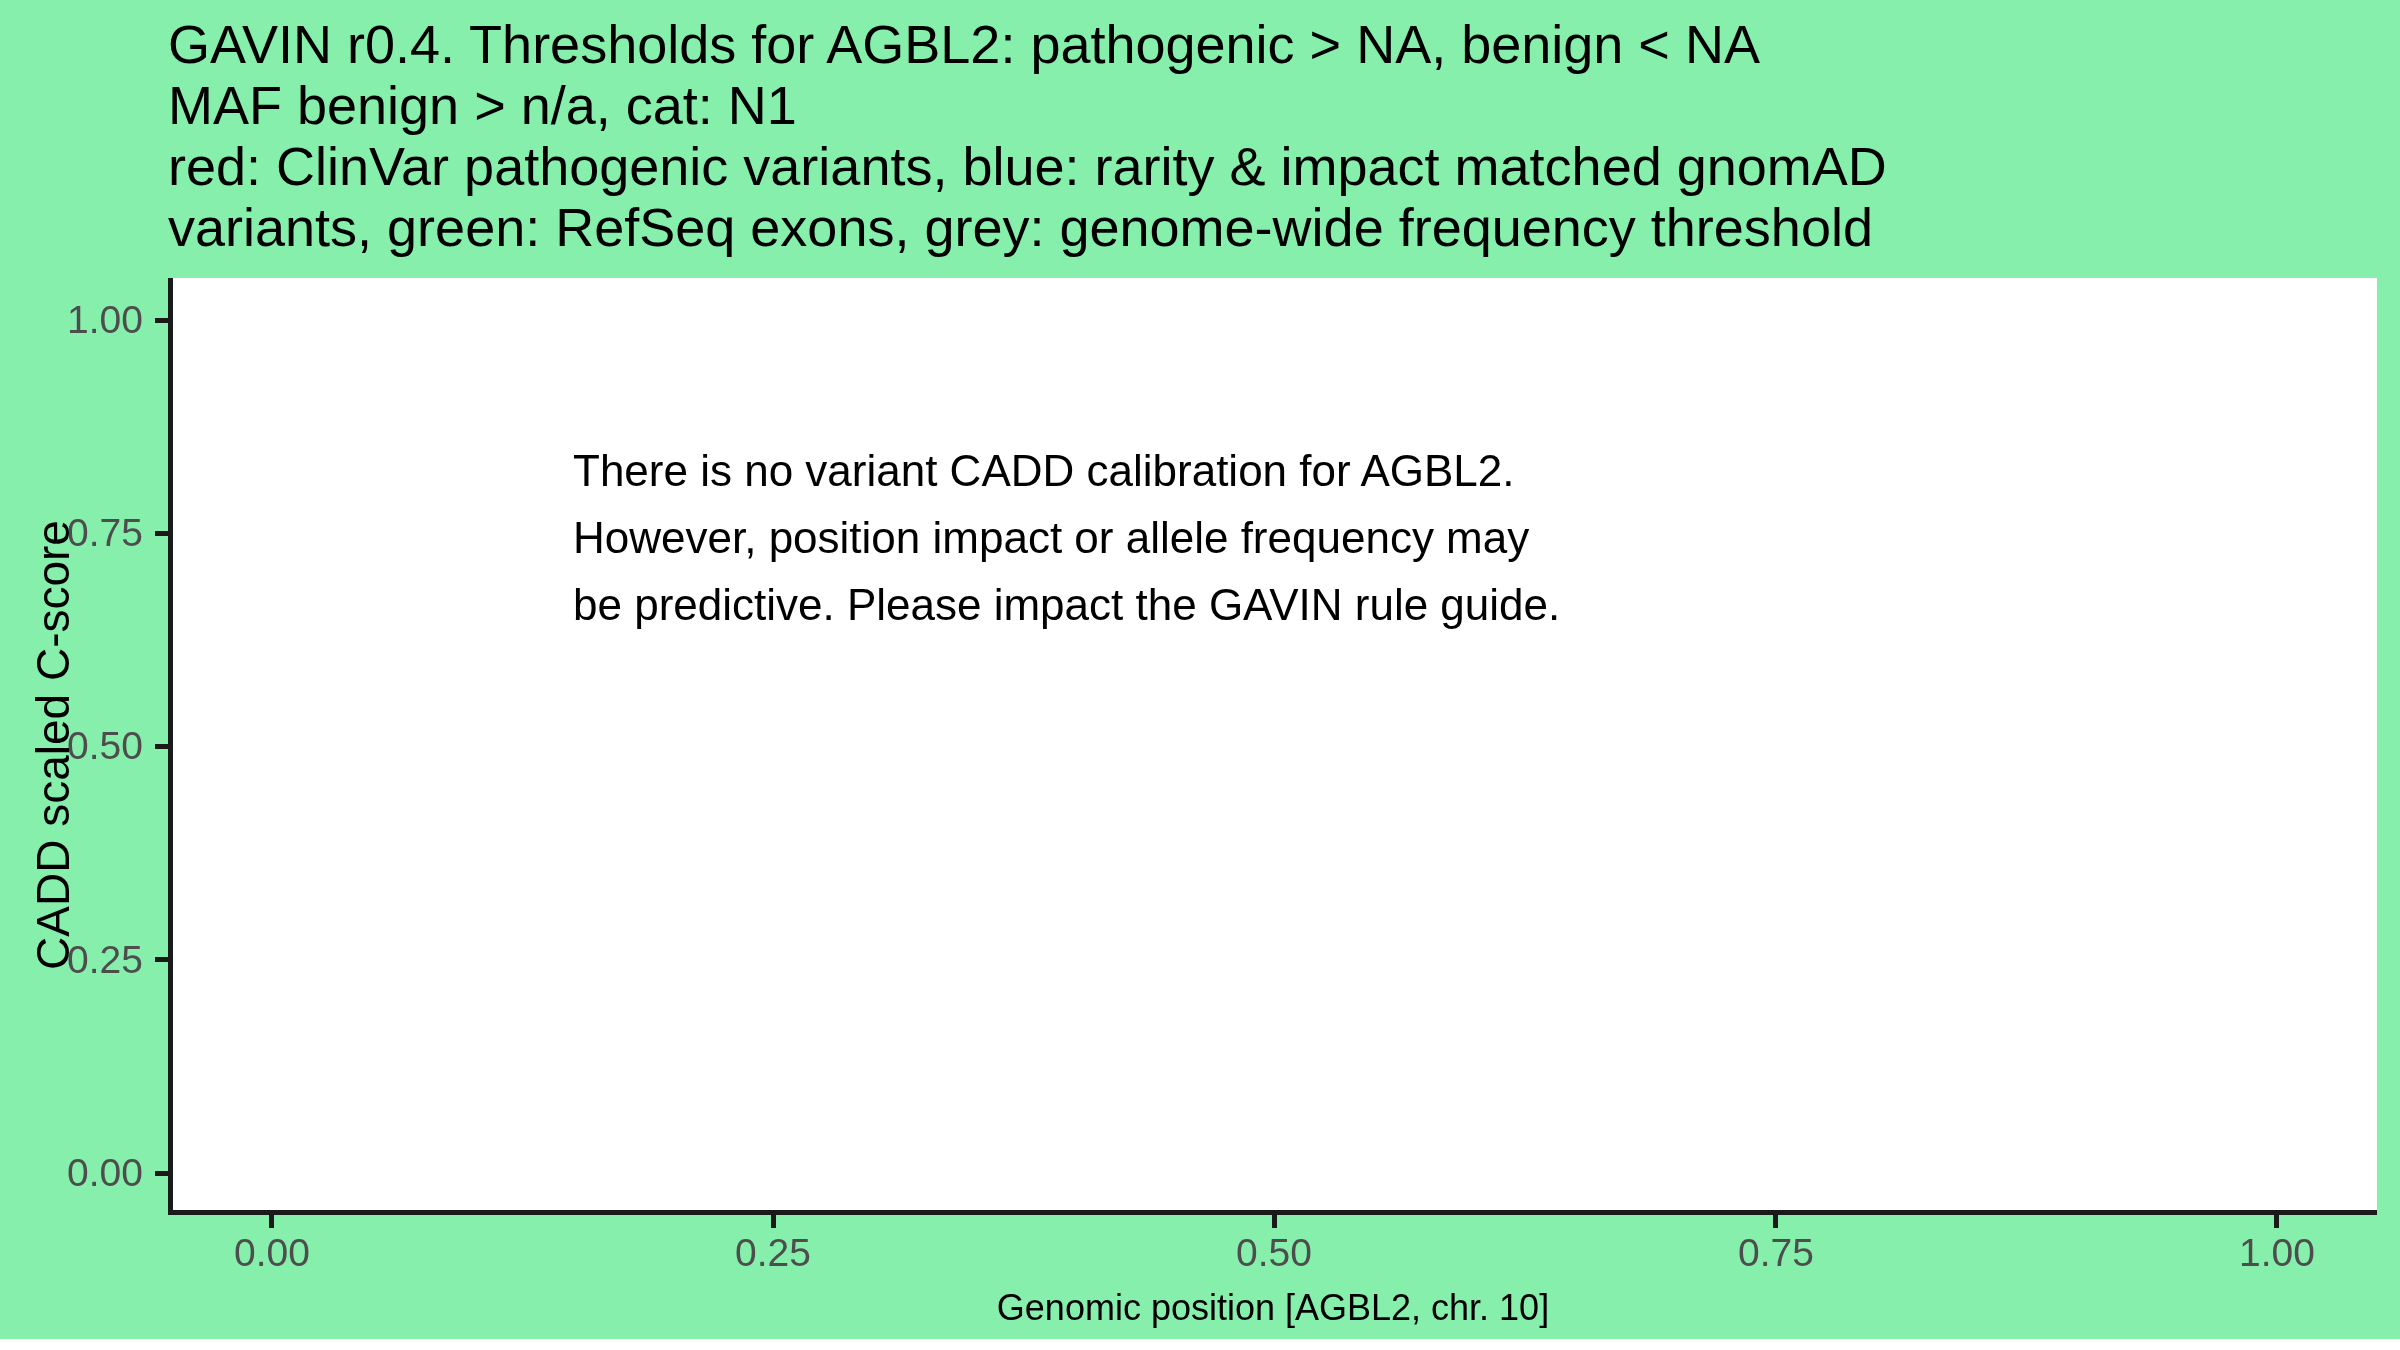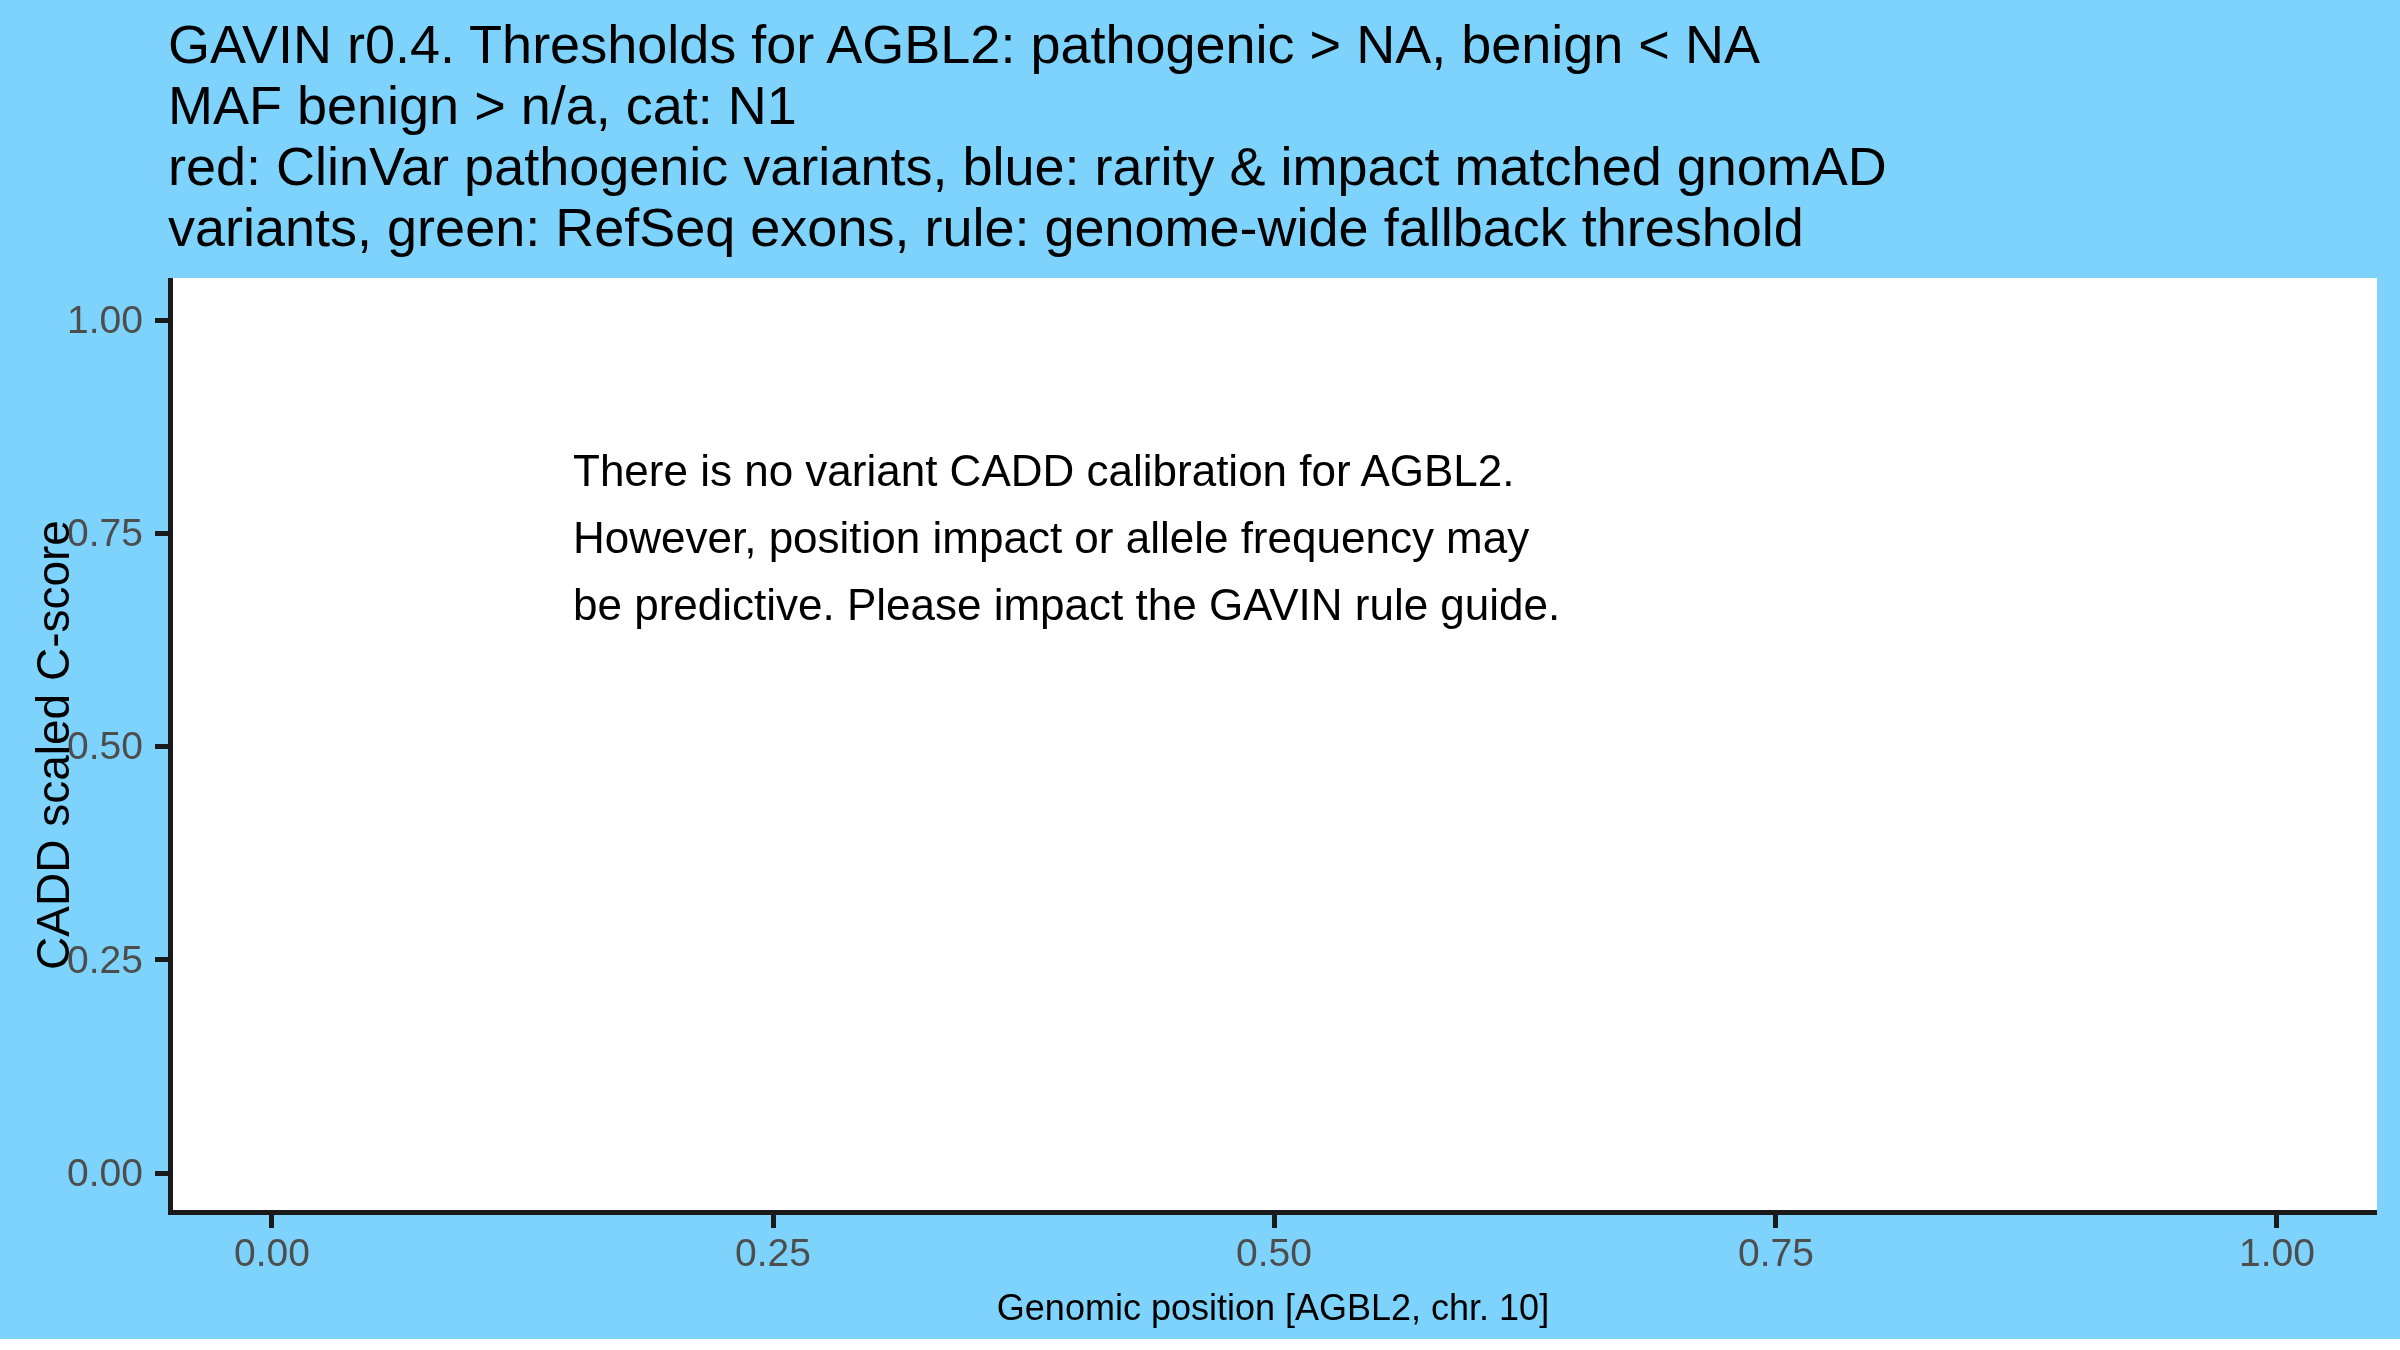--- a/index.html
+++ b/index.html
@@ -4,21 +4,21 @@
 <style>
   html, body {
     margin: 0;
     padding: 0;
     background: #ffffff;
   }
   .figure {
     position: relative;
     width: 2400px;
     height: 1339px;
-    background: #7dd3fc;
+    background: #86efac;
     font-family: "Liberation Sans", "DejaVu Sans", sans-serif;
     overflow: hidden;
   }
   .plot-title {
     position: absolute;
     left: 168px;
     top: 14px;
     font-size: 54px;
     line-height: 61px;
     color: #000000;
@@ -123,21 +123,21 @@
 </style>
 </head>
 <body>
 
 <div class="figure">
 
   <div class="plot-title">
     <div>GAVIN r0.4. Thresholds for AGBL2: pathogenic &gt; NA, benign &lt; NA</div>
     <div>MAF benign &gt; n/a, cat: N1</div>
     <div>red: ClinVar pathogenic variants, blue: rarity &amp; impact matched gnomAD</div>
-    <div>variants, green: RefSeq exons, rule: genome-wide fallback threshold</div>
+    <div>variants, green: RefSeq exons, grey: genome-wide frequency threshold</div>
   </div>
 
   <div class="panel"></div>
 
   <div class="annotation">
     <div>There is no variant CADD calibration for AGBL2.</div>
     <div>However, position impact or allele frequency may</div>
     <div>be predictive. Please impact the GAVIN rule guide.</div>
   </div>
 

